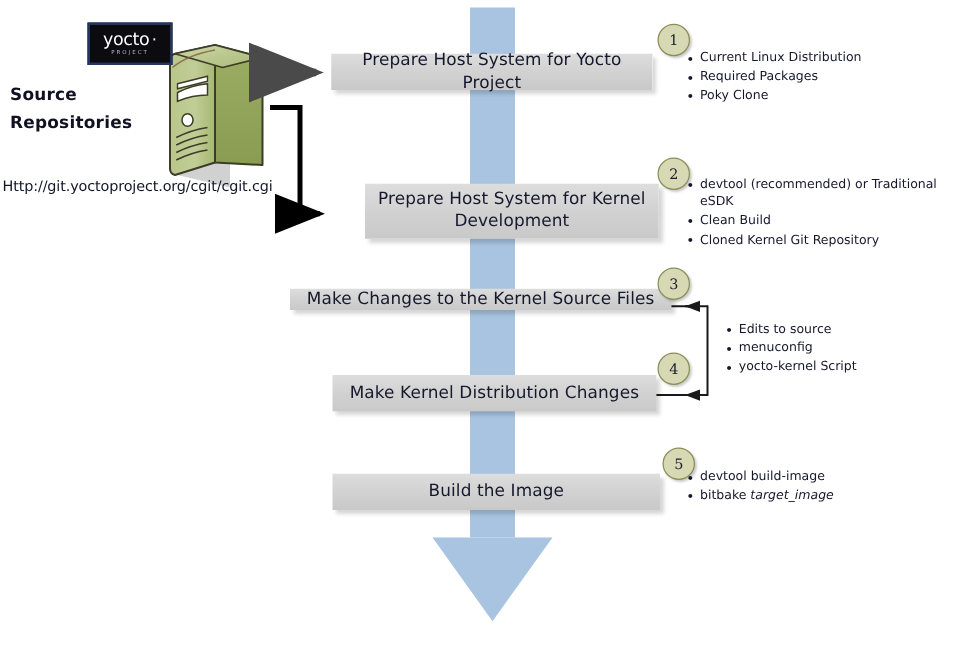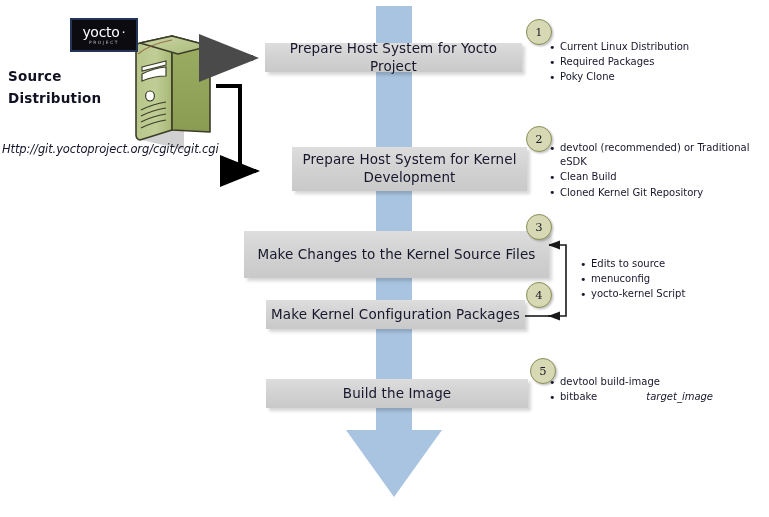--- a/index.html
+++ b/index.html
@@ -61,21 +61,20 @@
     font-weight: bold;
     line-height: 1.6;
     letter-spacing: 0.2px;
     color: #111122;
   }
   #source-url {
     left: 2px; top: 142px;
     font-size: 11.5px;
     color: #14142a;
     letter-spacing: -0.1px;
-    font-style: italic;
   }
 
   
   .spine {
     left: 376px;
     width: 36px;
     background: #a8c4e0;
   }
   #spine-main { top: 6px; height: 424px; }
 
@@ -88,21 +87,21 @@
     align-items: center;
     justify-content: center;
     text-align: center;
     font-size: 13.5px;
     color: #17172c;
     line-height: 1.32;
     letter-spacing: 0.1px;
   }
   #box-1 { left: 265px; top: 43px;  width: 257px; height: 29px; text-align: center; }
   #box-2 { left: 292px; top: 147px; width: 235px; height: 44px; }
-  #box-3 { left: 244px; top: 231px; width: 305px; height: 47px; }
+  #box-3 { left: 232px; top: 231px; width: 305px; height: 17px; }
   #box-4 { left: 266px; top: 300px; width: 259px; height: 29px; }
   #box-5 { left: 266px; top: 379px; width: 262px; height: 29px; }
 
   
   .step-circle {
     width: 24px; height: 24px;
     border-radius: 50%;
     background: #d6d9b4;
     border: 1.4px solid #8b8f55;
     box-shadow: 1.5px 1.5px 2px rgba(0,0,0,0.22);
@@ -133,21 +132,21 @@
     padding-left: 11px;
     margin-bottom: 1px;
   }
   .blist li::before {
     content: "\2022";
     position: absolute;
     left: 0; top: -0.5px;
     font-size: 11px;
     color: #17172c;
   }
-  .blist .ital { font-style: italic; margin-left: 46px; }
+  .blist .ital { font-style: italic; }
   #list-1 { left: 549px; top: 40px;  width: 215px; }
   #list-2 { left: 549px; top: 141px; width: 215px; }
   #list-34 { left: 580px; top: 257px; width: 180px; }
   #list-5 { left: 549px; top: 375px; width: 215px; }
 
   
   #connectors {
     left: 0; top: 0;
     width: 769px; height: 517px;
     pointer-events: none;
@@ -233,35 +232,35 @@
   <div class="abs" id="yocto-logo">
     <div style="display:flex;align-items:flex-end;">
       <span class="yocto-word">yocto</span>
       <span class="yocto-dot">·</span>
     </div>
     <div class="yocto-sub">PROJECT</div>
   </div>
 
   <div class="abs" id="source-label">
     <div>Source</div>
-    <div>Distribution</div>
+    <div>Repositories</div>
   </div>
   <div class="abs" id="source-url">Http://git.yoctoproject.org/cgit/cgit.cgi</div>
 
   <div class="abs pbox" id="box-1">
     <span>Prepare Host System for Yocto Project</span>
   </div>
   <div class="abs pbox" id="box-2">
     <span>Prepare Host System for Kernel Development</span>
   </div>
   <div class="abs pbox" id="box-3">
     <span>Make Changes to the Kernel Source Files</span>
   </div>
   <div class="abs pbox" id="box-4">
-    <span>Make Kernel Configuration Packages</span>
+    <span>Make Kernel Distribution Changes</span>
   </div>
   <div class="abs pbox" id="box-5">
     <span>Build the Image</span>
   </div>
 
   <div class="abs step-circle" id="circle-1">1</div>
   <div class="abs step-circle" id="circle-2">2</div>
   <div class="abs step-circle" id="circle-3">3</div>
   <div class="abs step-circle" id="circle-4">4</div>
   <div class="abs step-circle" id="circle-5">5</div>

